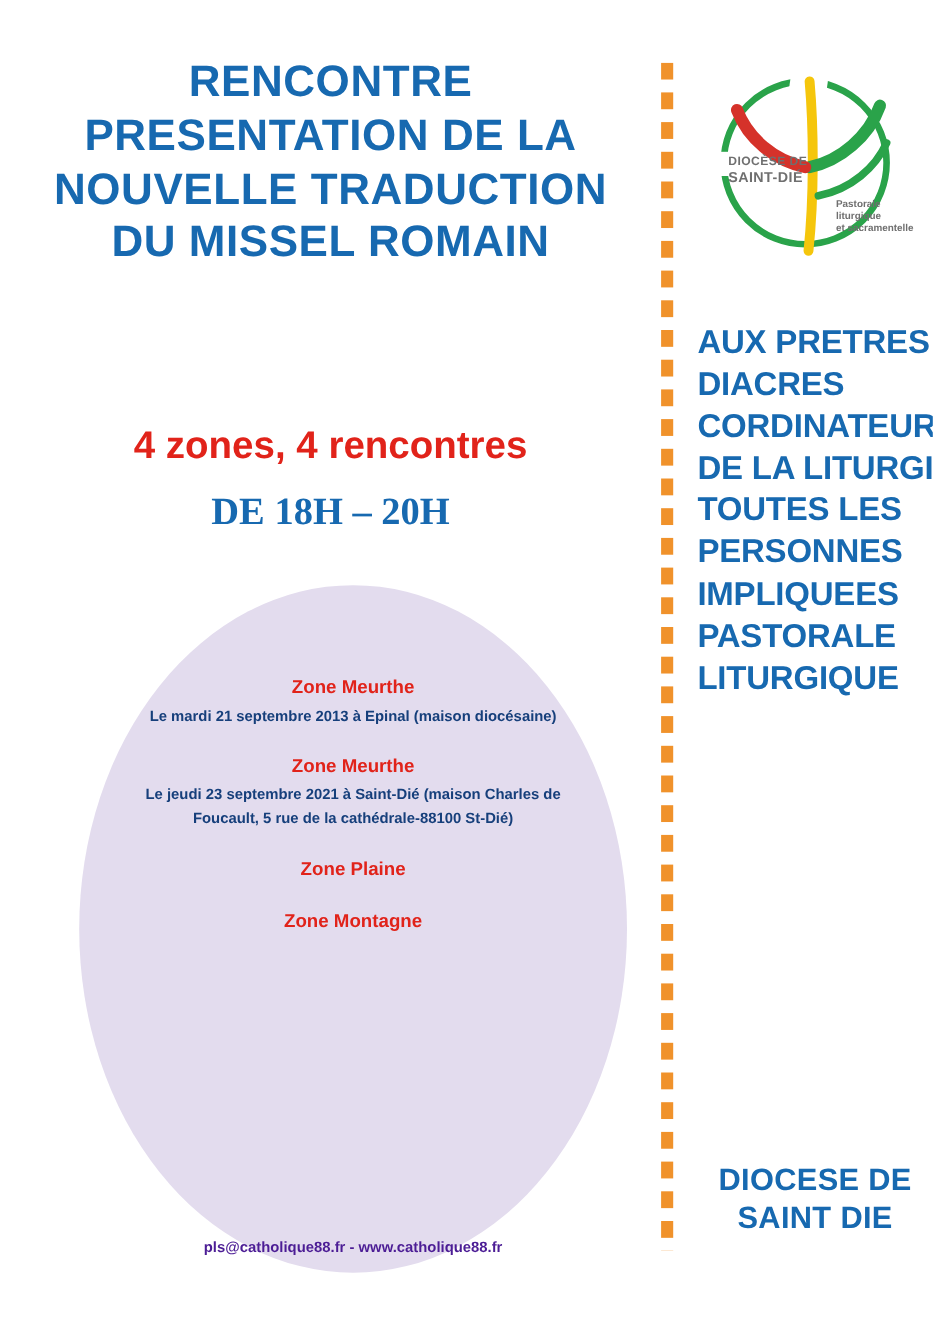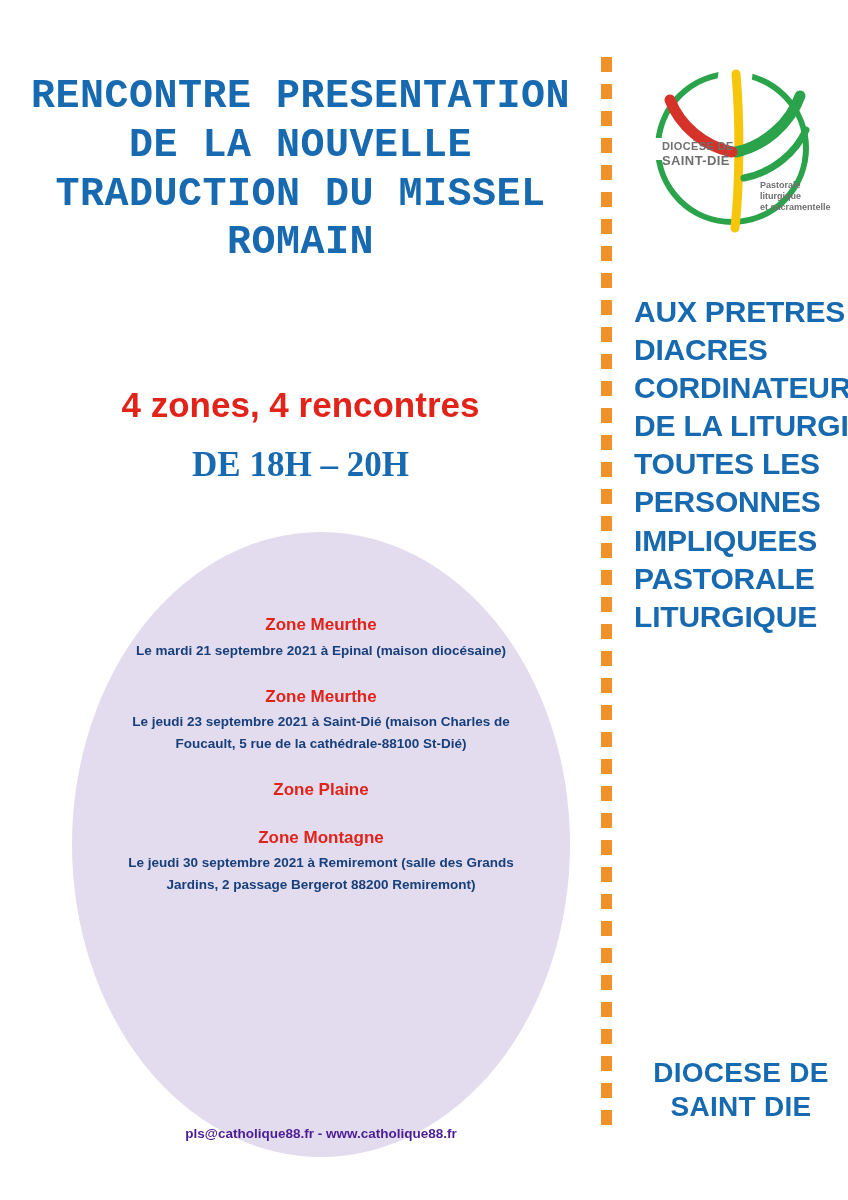--- a/index.html
+++ b/index.html
@@ -37,26 +37,26 @@
   .left-col {
     position: absolute;
     left: 0;
     top: 0;
     width: 600px;
     height: 1200px;
   }
 
   .main-title {
     position: absolute;
-    top: 73px;
+    top: 50px;
     left: 18px;
     width: 565px;
     text-align: center;
     color: #1769b0;
-    font-family: Liberation Mono, monospace;
+    font-family: Liberation Sans, sans-serif;
     font-weight: bold;
     font-size: 40px;
     line-height: 1.22;
     letter-spacing: 0.5px;
   }
 
   .subtitle-red {
     position: absolute;
     top: 386px;
     left: 18px;
@@ -187,32 +187,31 @@
     <div class="main-title">RENCONTRE PRESENTATION DE LA NOUVELLE TRADUCTION DU MISSEL ROMAIN</div>
 
     <div class="subtitle-red">4 zones, 4 rencontres</div>
     <div class="subtitle-blue">DE 18H – 20H</div>
 
     <div class="ellipse"></div>
 
     <div class="zones">
       <div class="zone-block">
         <div class="zone-name">Zone Meurthe</div>
-        <div class="zone-detail">Le mardi 21 septembre 2021 à Epinal (maison diocésaine)</div>
+        <div class="zone-detail">Le mardi 21 septembre 2013 à Epinal (maison diocésaine)</div>
       </div>
       <div class="zone-block">
         <div class="zone-name">Zone Meurthe</div>
         <div class="zone-detail">Le jeudi 23 septembre 2021 à Saint-Dié (maison Charles de Foucault, 5  rue de la cathédrale-88100 St-Dié)</div>
       </div>
       <div class="zone-block">
         <div class="zone-name">Zone Plaine</div>
       </div>
       <div class="zone-block">
         <div class="zone-name">Zone Montagne</div>
-        <div class="zone-detail">Le jeudi 30 septembre 2021 à Remiremont (salle des Grands Jardins, 2 passage Bergerot 88200 Remiremont)</div>
       </div>
     </div>
 
     <div class="contact">pls@catholique88.fr - www.catholique88.fr</div>
   </div>
 
   <div class="dotted-divider"></div>
 
   <div class="right-col">
 

